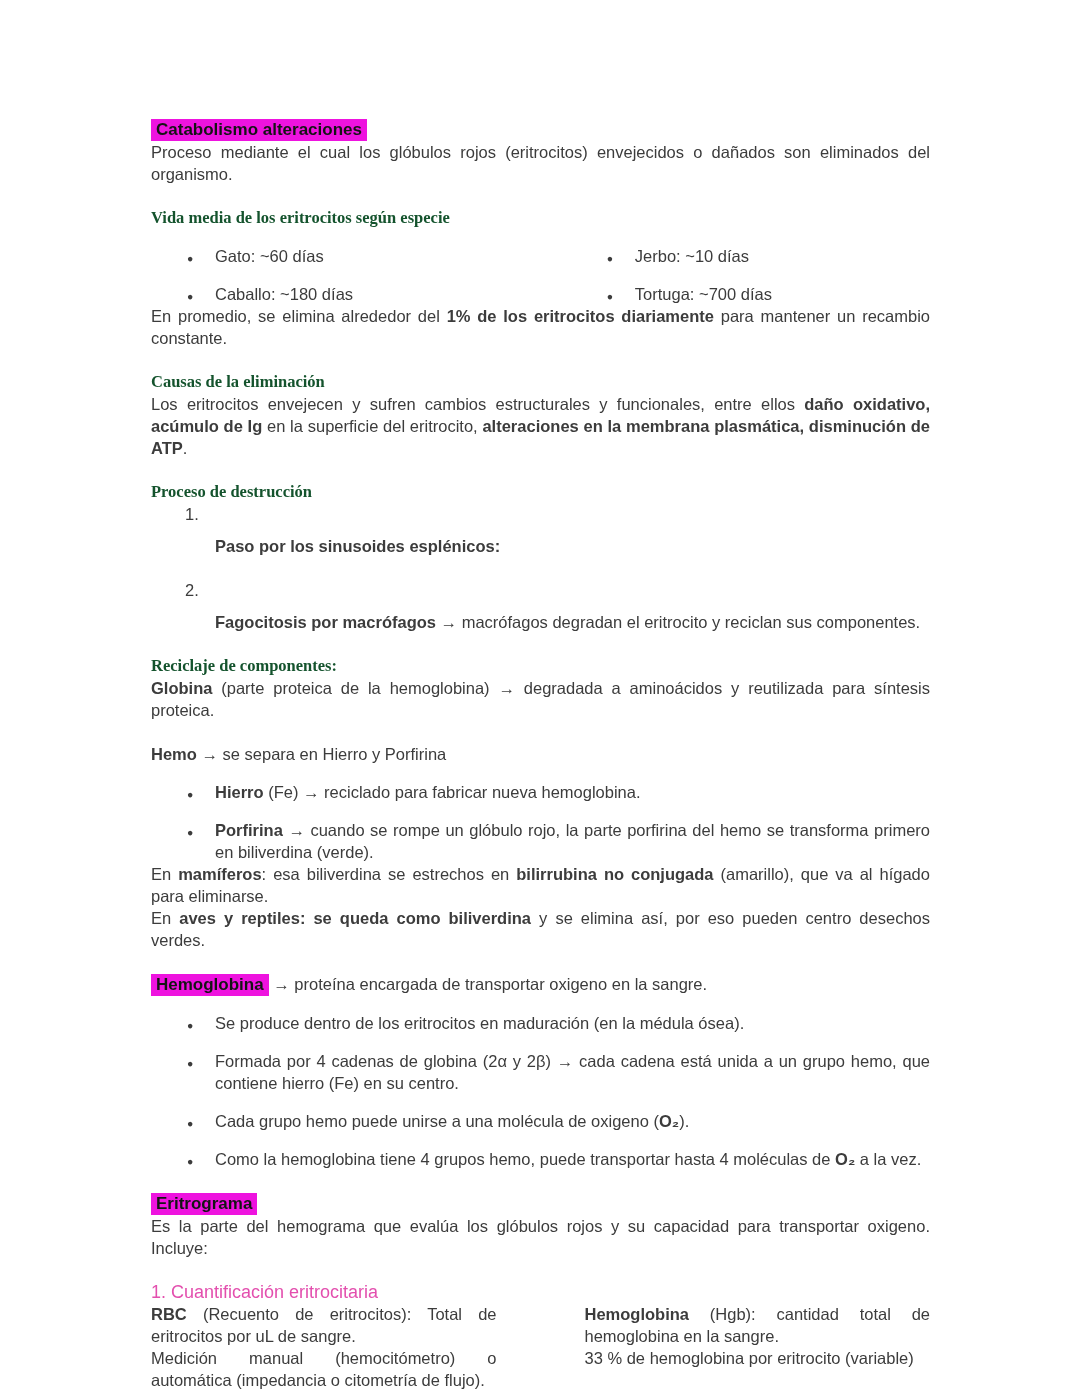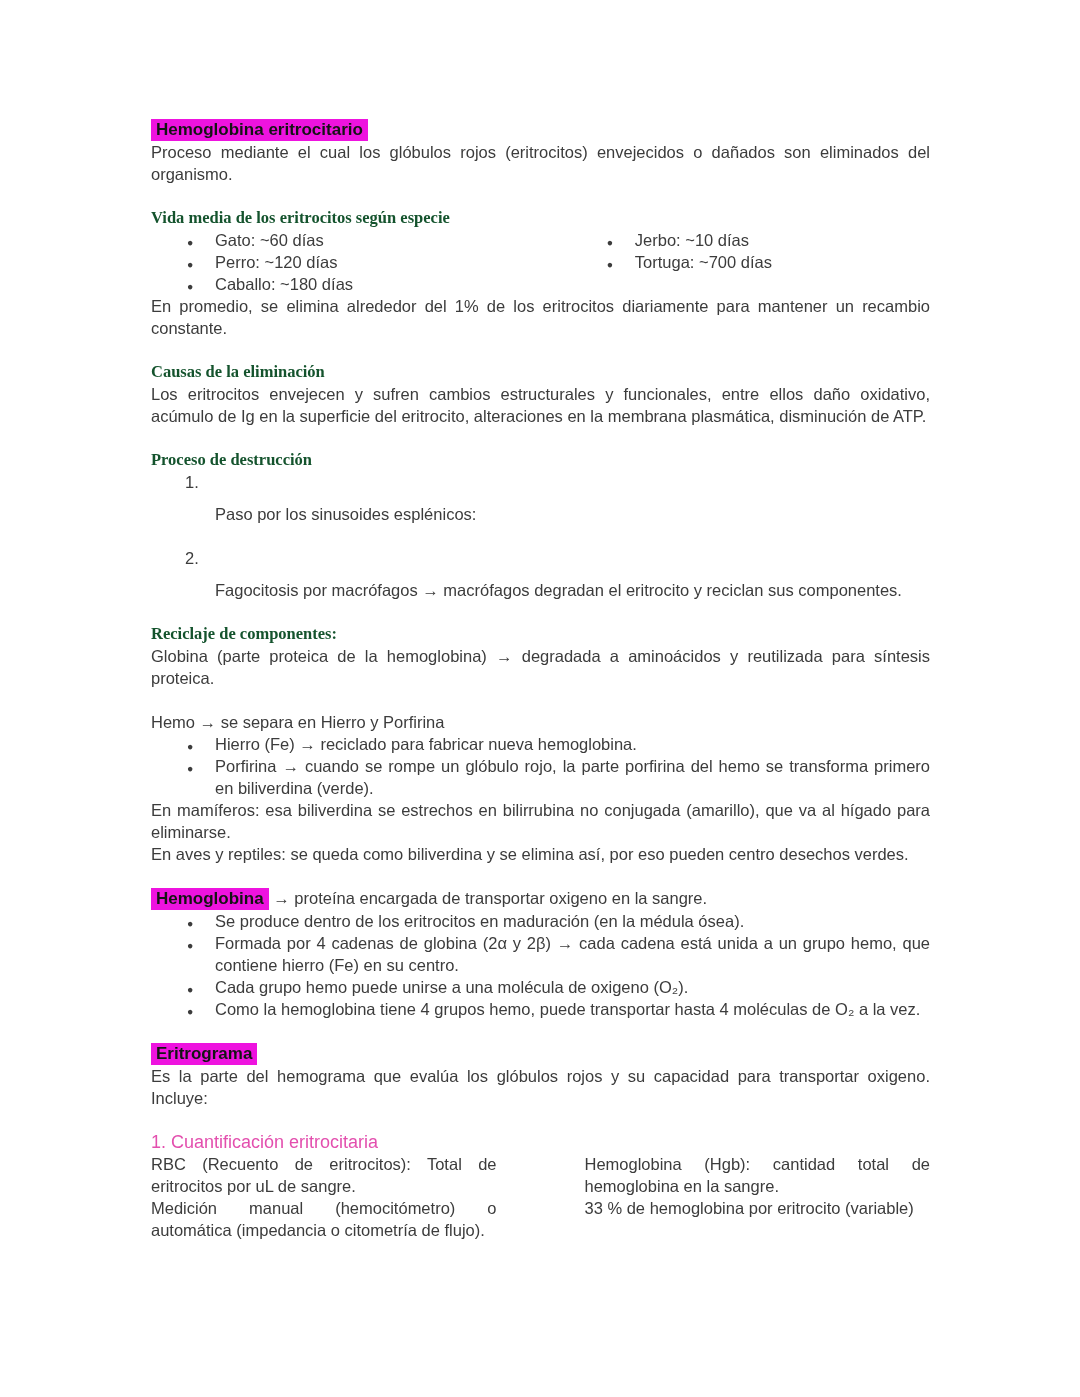--- a/index.html
+++ b/index.html
@@ -11,34 +11,34 @@
     background: #ffffff;
     overflow: hidden;
     font-family: "Liberation Sans", "DejaVu Sans", sans-serif;
     color: var(--text, #3c3c3c);
     font-size: 16.5px;
     line-height: 22px;
   }
   .page { padding: 118px 150px 40px 151px; }
   p { margin: 0; }
   .just { text-align: justify; }
-  .b { font-weight: 400; }
+  .b { font-weight: 700; }
   .head { font-weight: 700; color: #14532d; font-family: Liberation Serif, serif; }
   .sec { margin-top: 22px; }
   .sec.first { margin-top: 0; }
   .sec.big-gap { }
   .hl {
     background: var(--highlight, #ee13df);
     color: #141414;
     font-weight: 700;
     font-size: 17px;
     padding: 1px 5px 2px;
   }
   ul.blt { list-style: none; margin: 0; padding: 0 0 0 64px; }
-  ul.blt li { position: relative; text-align: justify; }
+  ul.blt li { position: relative; text-align: justify; margin-top: 16px; }
   ul.blt li::before {
     content: "●";
     position: absolute;
     left: -28px;
     top: 2px;
     font-size: 10.5px;
   }
   .cols { display: flex; }
   .cols .col-left { flex: 0 0 58%; }
   .cols .col-right { flex: 1; padding-left: 32px; }
@@ -53,30 +53,29 @@
   }
   .twocol { display: flex; gap: 88px; }
   .twocol .col { flex: 1; }
 </style>
 </head>
 <body>
 
 <div class="page">
 
   <section class="sec first">
-    <p class="hl-line"><span class="hl">Hemoglobina eritrocitario</span></p>
+    <p class="hl-line"><span class="hl">Catabolismo alteraciones</span></p>
     <p class="just">Proceso mediante el cual los glóbulos rojos (eritrocitos) envejecidos o dañados son eliminados del organismo.</p>
   </section>
 
   <section class="sec">
     <p class="head">Vida media de los eritrocitos según especie</p>
     <div class="cols">
       <ul class="blt col-left">
         <li>Gato: ~60 días</li>
-        <li>Perro: ~120 días</li>
         <li>Caballo: ~180 días</li>
       </ul>
       <ul class="blt col-right">
         <li>Jerbo: ~10 días</li>
         <li>Tortuga: ~700 días</li>
       </ul>
     </div>
     <p class="just"><span>En promedio, se elimina alrededor del </span><span class="b">1% de los eritrocitos diariamente</span><span> para mantener un recambio constante.</span></p>
   </section>
 

